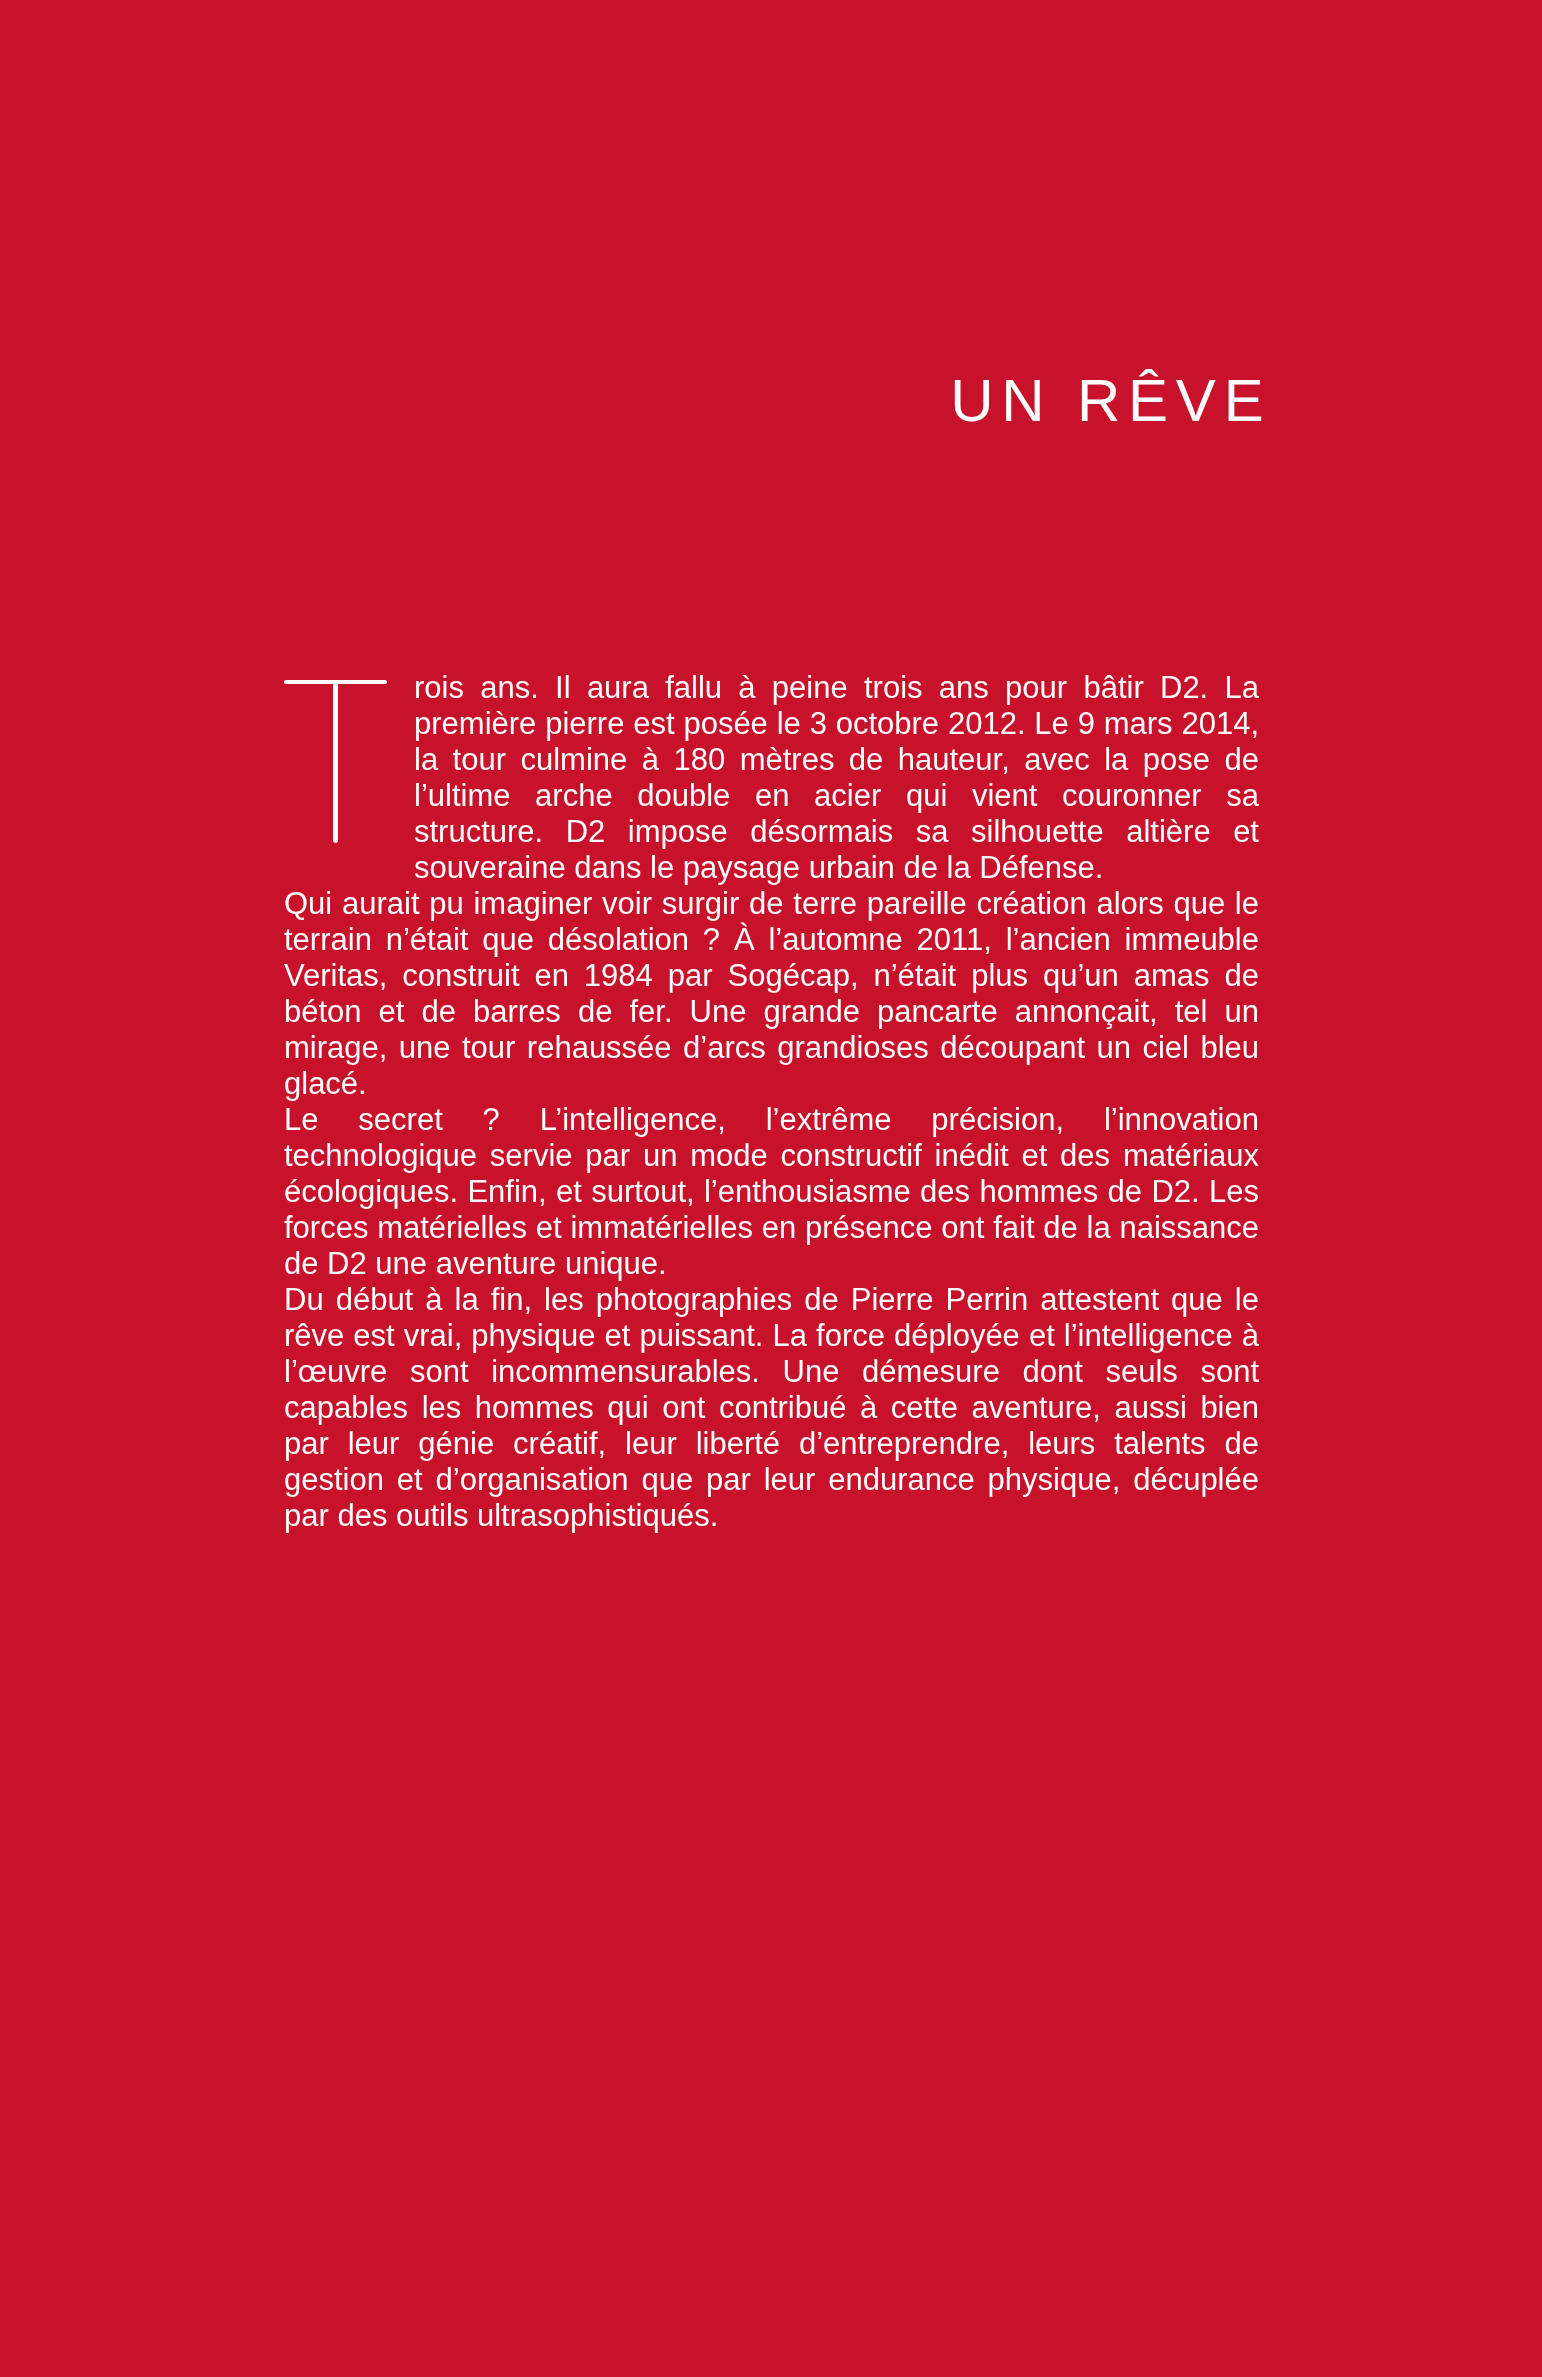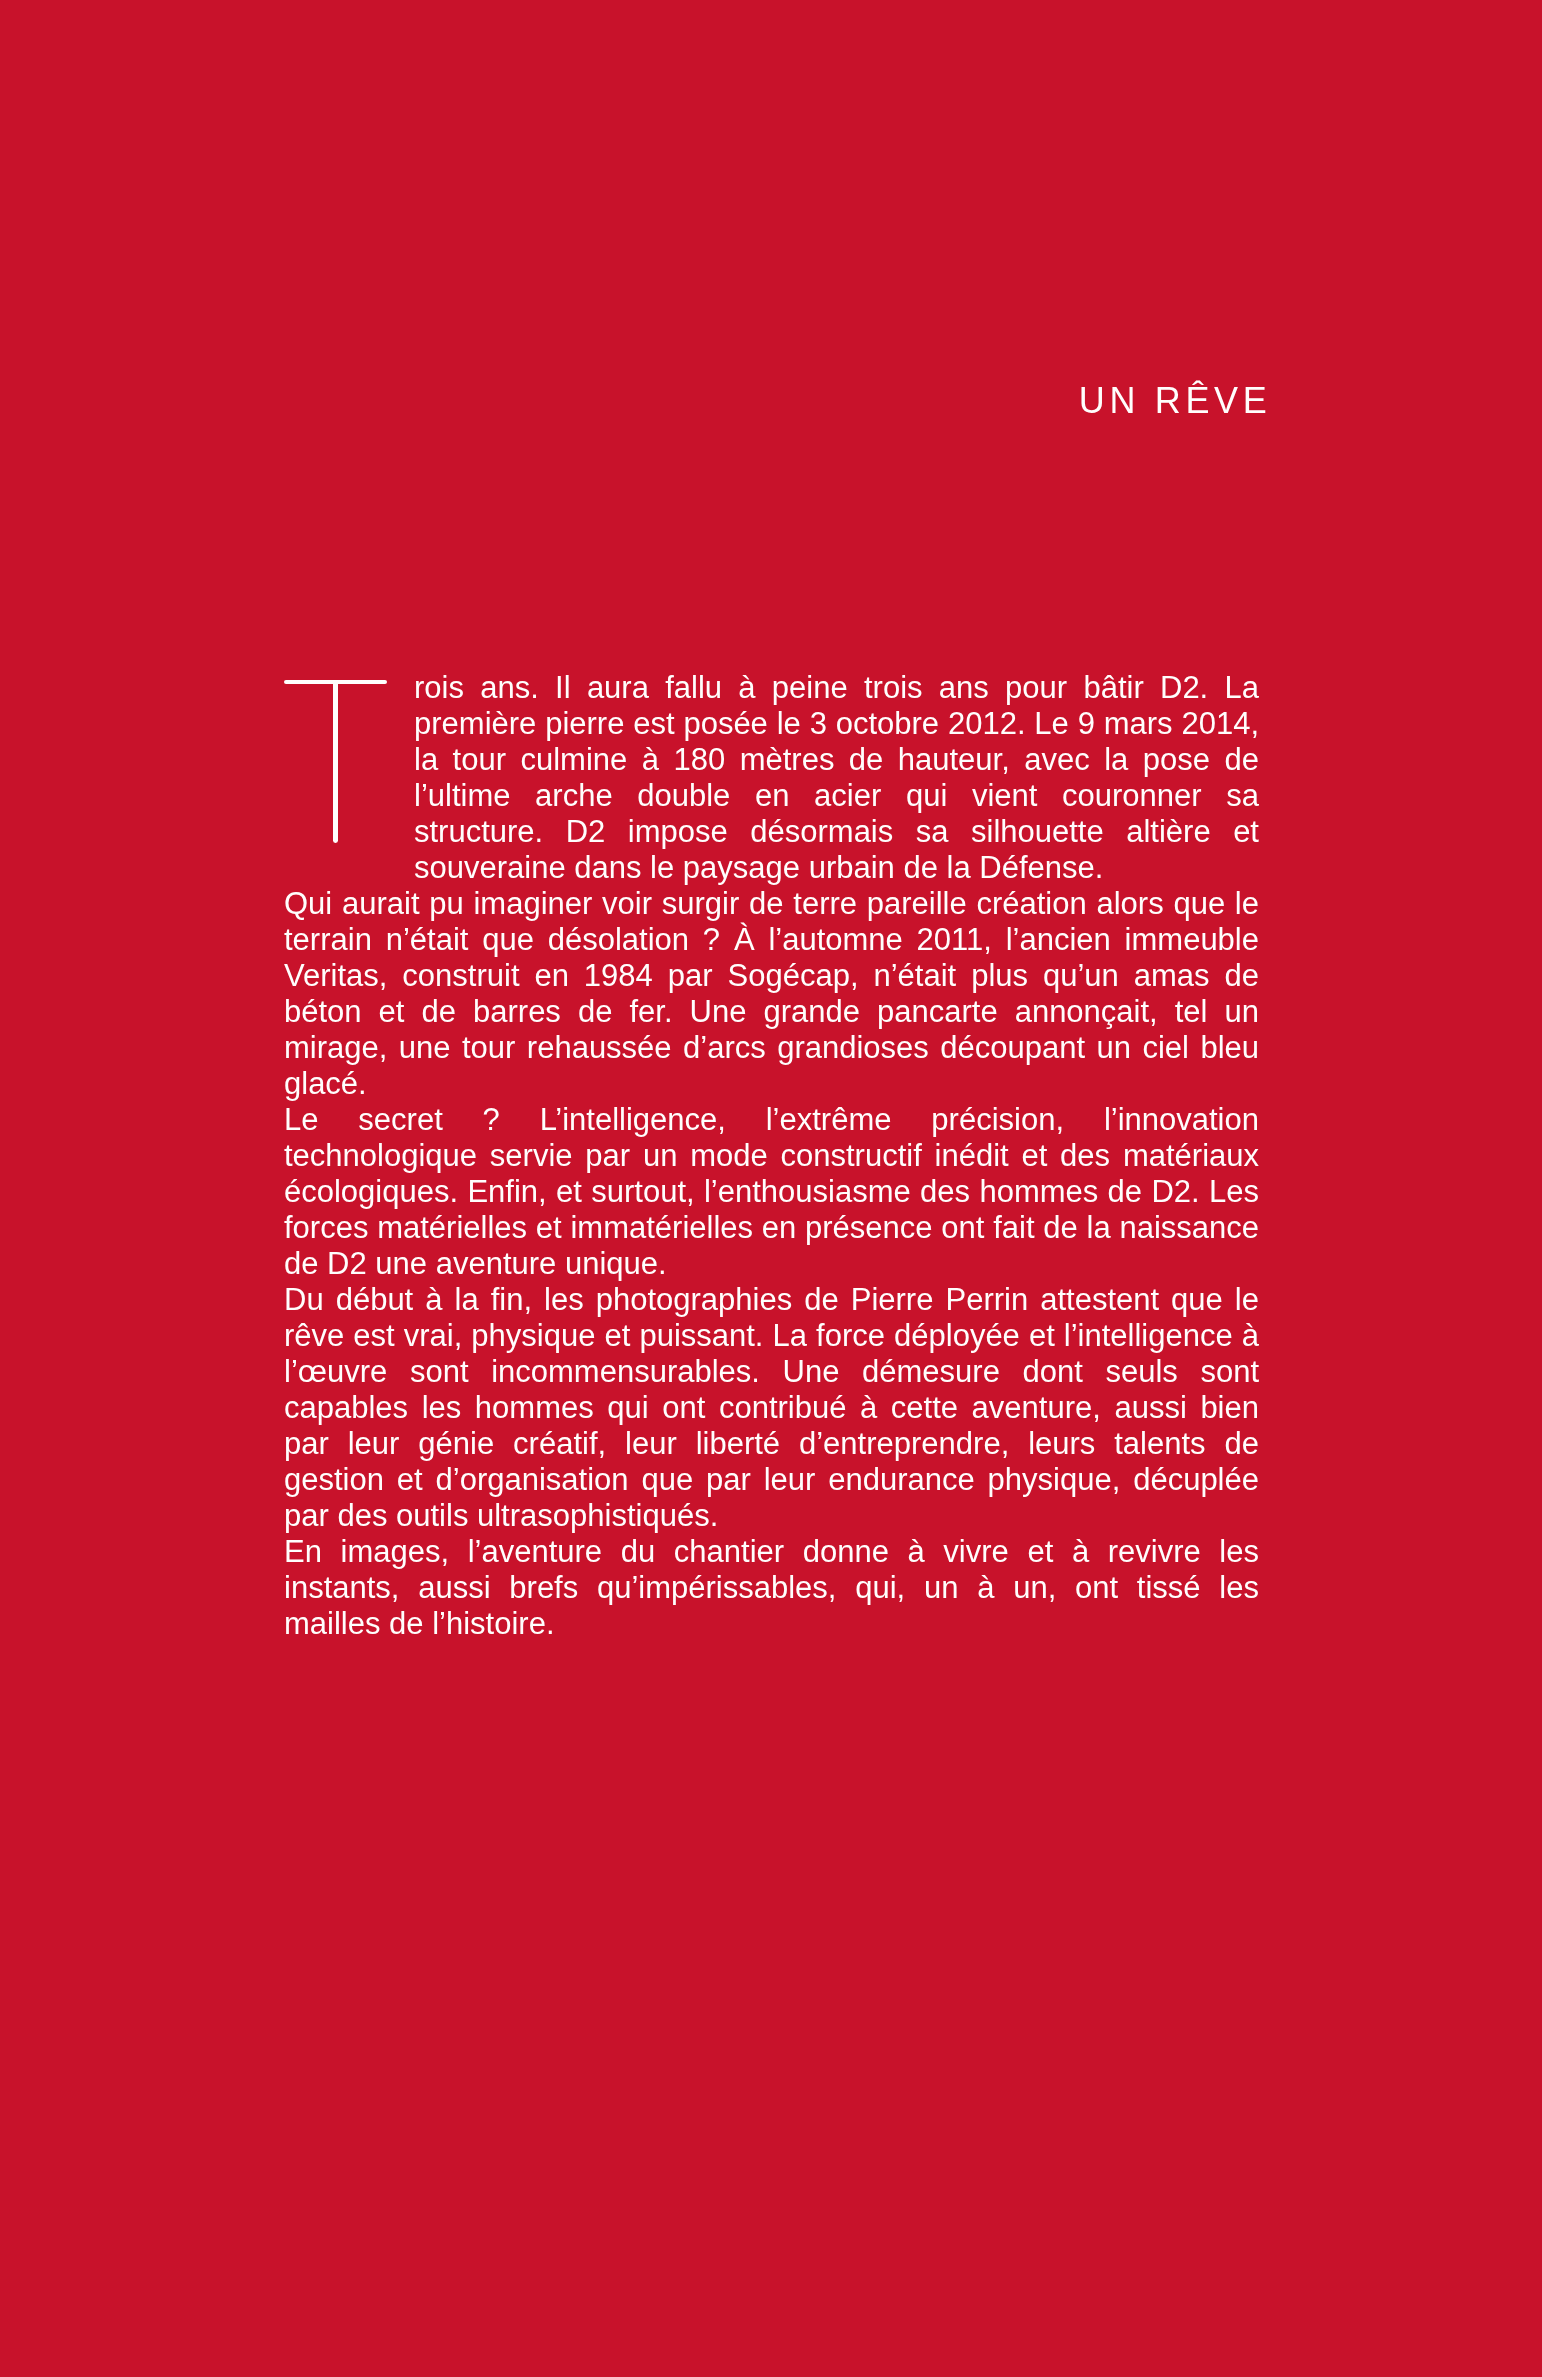--- a/index.html
+++ b/index.html
@@ -10,21 +10,21 @@
     height: 2377px;
     overflow: hidden;
     font-family: "Liberation Sans", sans-serif;
   }
   .title {
     position: absolute;
     top: 374px;
     right: 276px;
     margin: 0;
     text-align: right;
-    font-size: 36px;
+    font-size: 60px;
     line-height: 53px;
     font-weight: 300;
     letter-spacing: 0.13em;
     margin-right: -5.5px; 
     white-space: nowrap;
   }
   .article {
     position: absolute;
     top: 670px;
     left: 284px;
@@ -75,17 +75,16 @@
     <p>
       <span class="dropcap-box">
         <span class="sr">T</span>
         <span class="dropcap-bar" style="background: rgb(255, 254, 253);"></span>
         <span class="dropcap-stem" style="background: rgb(255, 254, 253);"></span>
       </span><span>rois ans. Il aura fallu à peine trois ans pour bâtir D2. La première pierre est posée le 3 octobre 2012. Le 9 mars 2014, la tour culmine à 180 mètres de hauteur, avec la pose de l’ultime arche double en acier qui vient couronner sa structure. D2 impose désormais sa silhouette altière et souveraine dans le paysage urbain de la Défense.</span>
     </p>
     <p>Qui aurait pu imaginer voir surgir de terre pareille création alors que le terrain n’était que désolation&nbsp;? À l’automne 2011, l’ancien immeuble Veritas, construit en 1984 par Sogécap, n’était plus qu’un amas de béton et de barres de fer. Une grande pancarte annonçait, tel un mirage, une tour rehaussée d’arcs grandioses découpant un ciel bleu glacé.</p>
     <p>Le secret&nbsp;? L’intelligence, l’extrême précision, l’innovation technologique servie par un mode constructif inédit et des matériaux écologiques. Enfin, et surtout, l’enthousiasme des hommes de D2. Les forces matérielles et immatérielles en présence ont fait de la naissance de D2 une aventure unique.</p>
     <p>Du début à la fin, les photographies de Pierre Perrin attestent que le rêve est vrai, physique et puissant. La force déployée et l’intelligence à l’œuvre sont incommensurables. Une démesure dont seuls sont capables les hommes qui ont contribué à cette aventure, aussi bien par leur génie créatif, leur liberté d’entreprendre, leurs talents de gestion et d’organisation que par leur endurance physique, décuplée par des outils ultrasophistiqués.</p>
-    <p>En images, l’aventure du chantier donne à vivre et à revivre les instants, aussi brefs qu’impérissables, qui, un à un, ont tissé les mailles de l’histoire.</p>
   </div>
 
 </div>
 
 
 </body></html>

